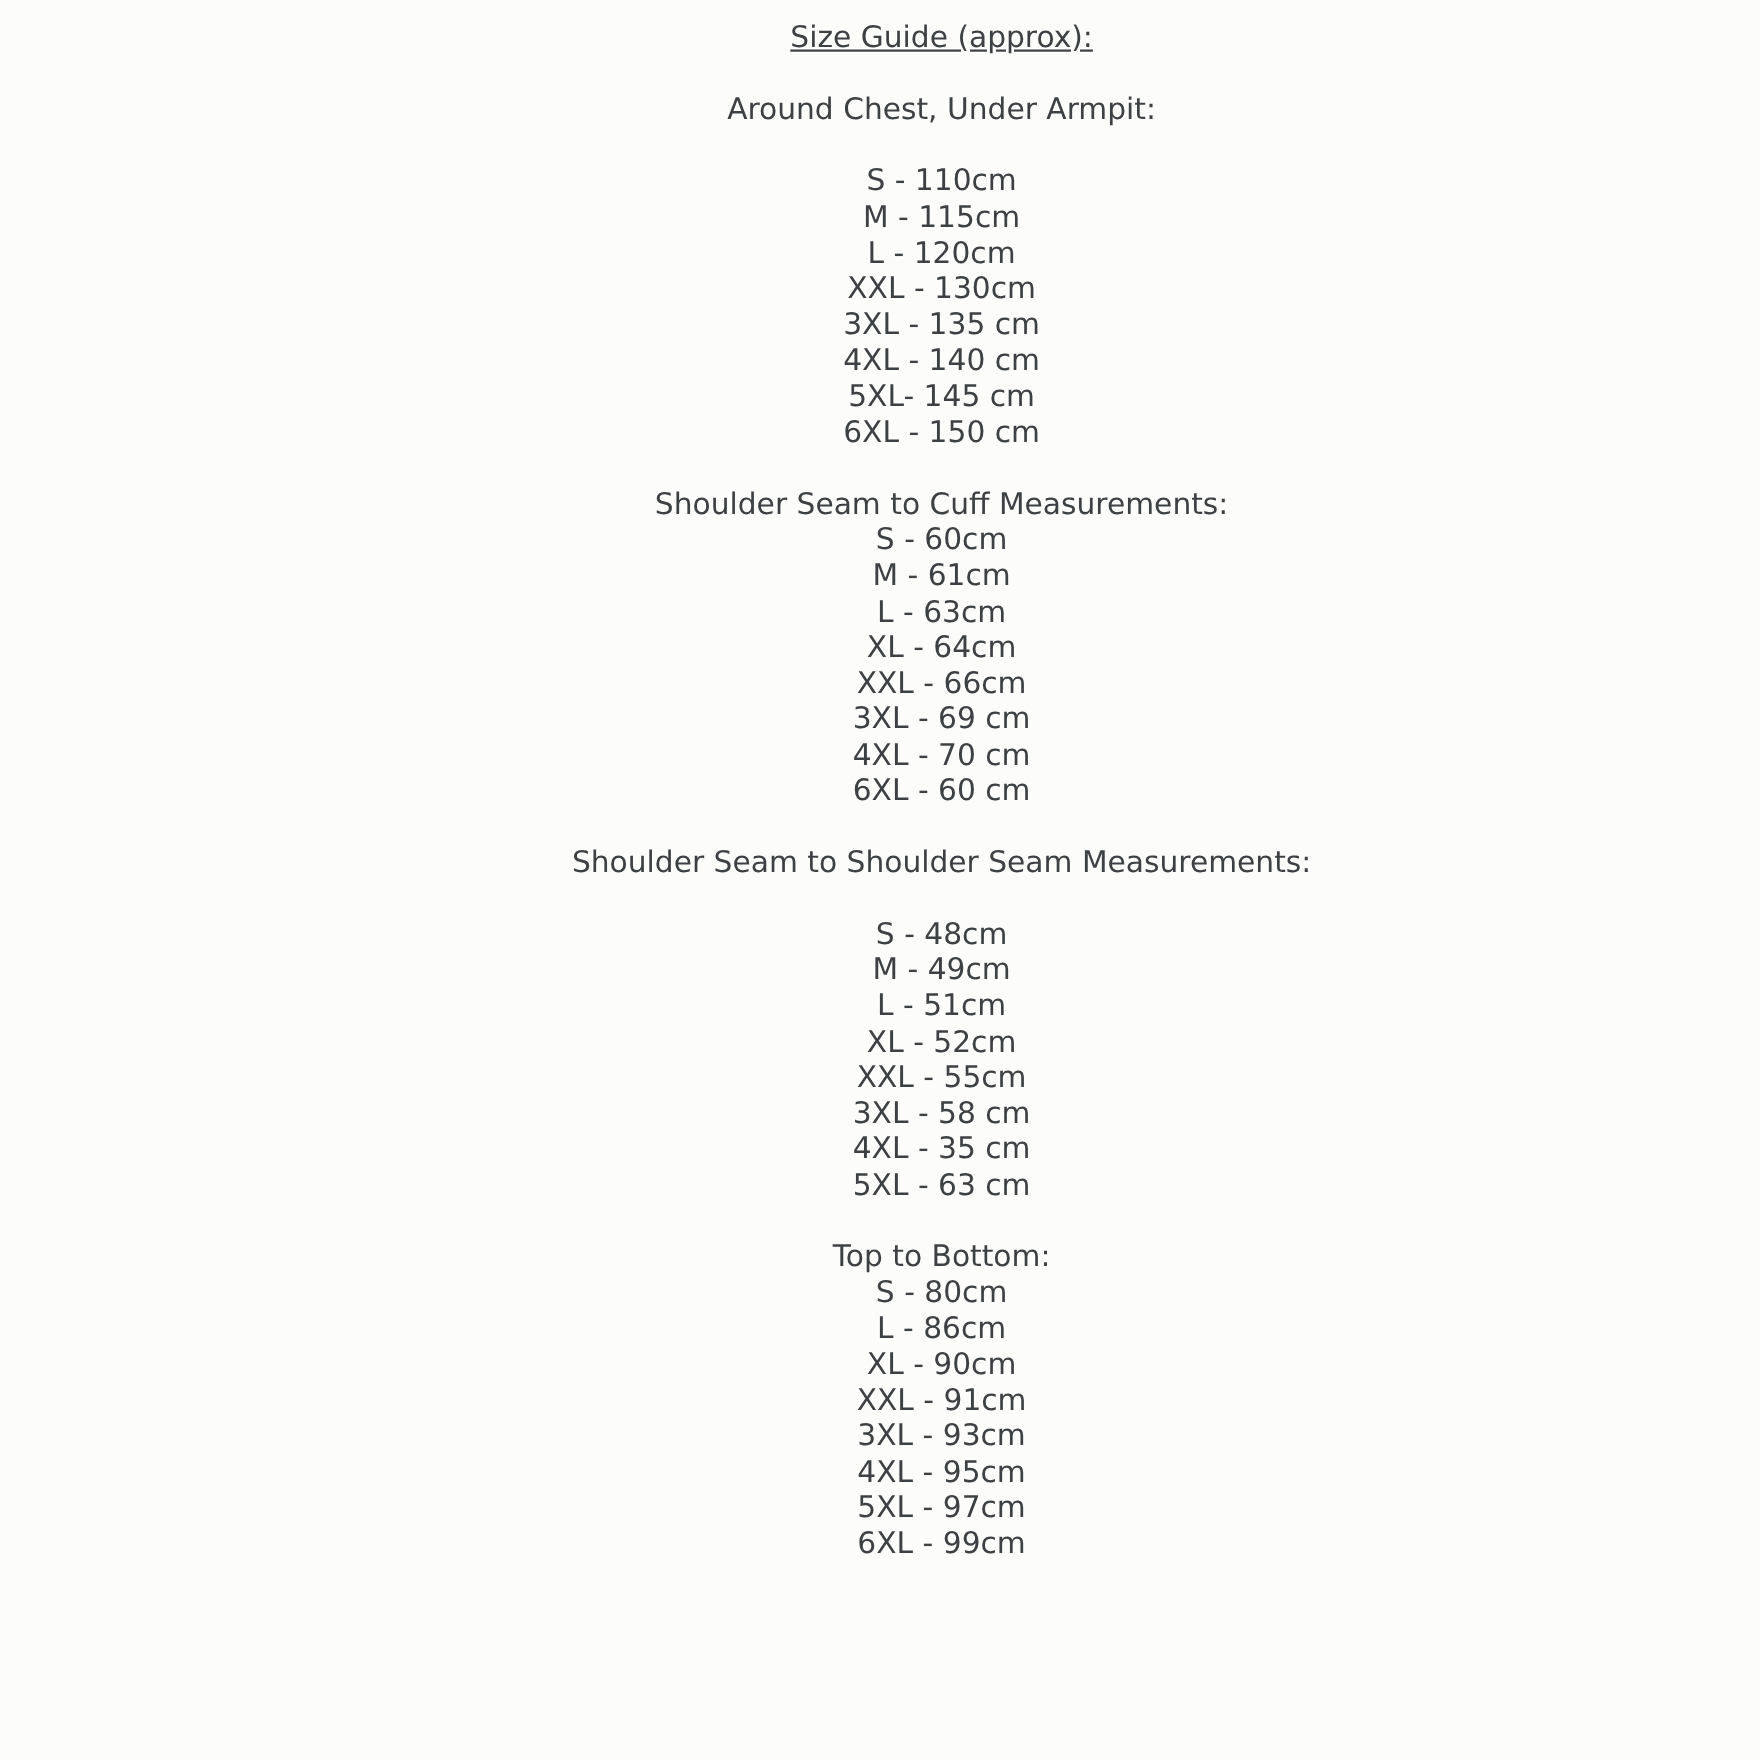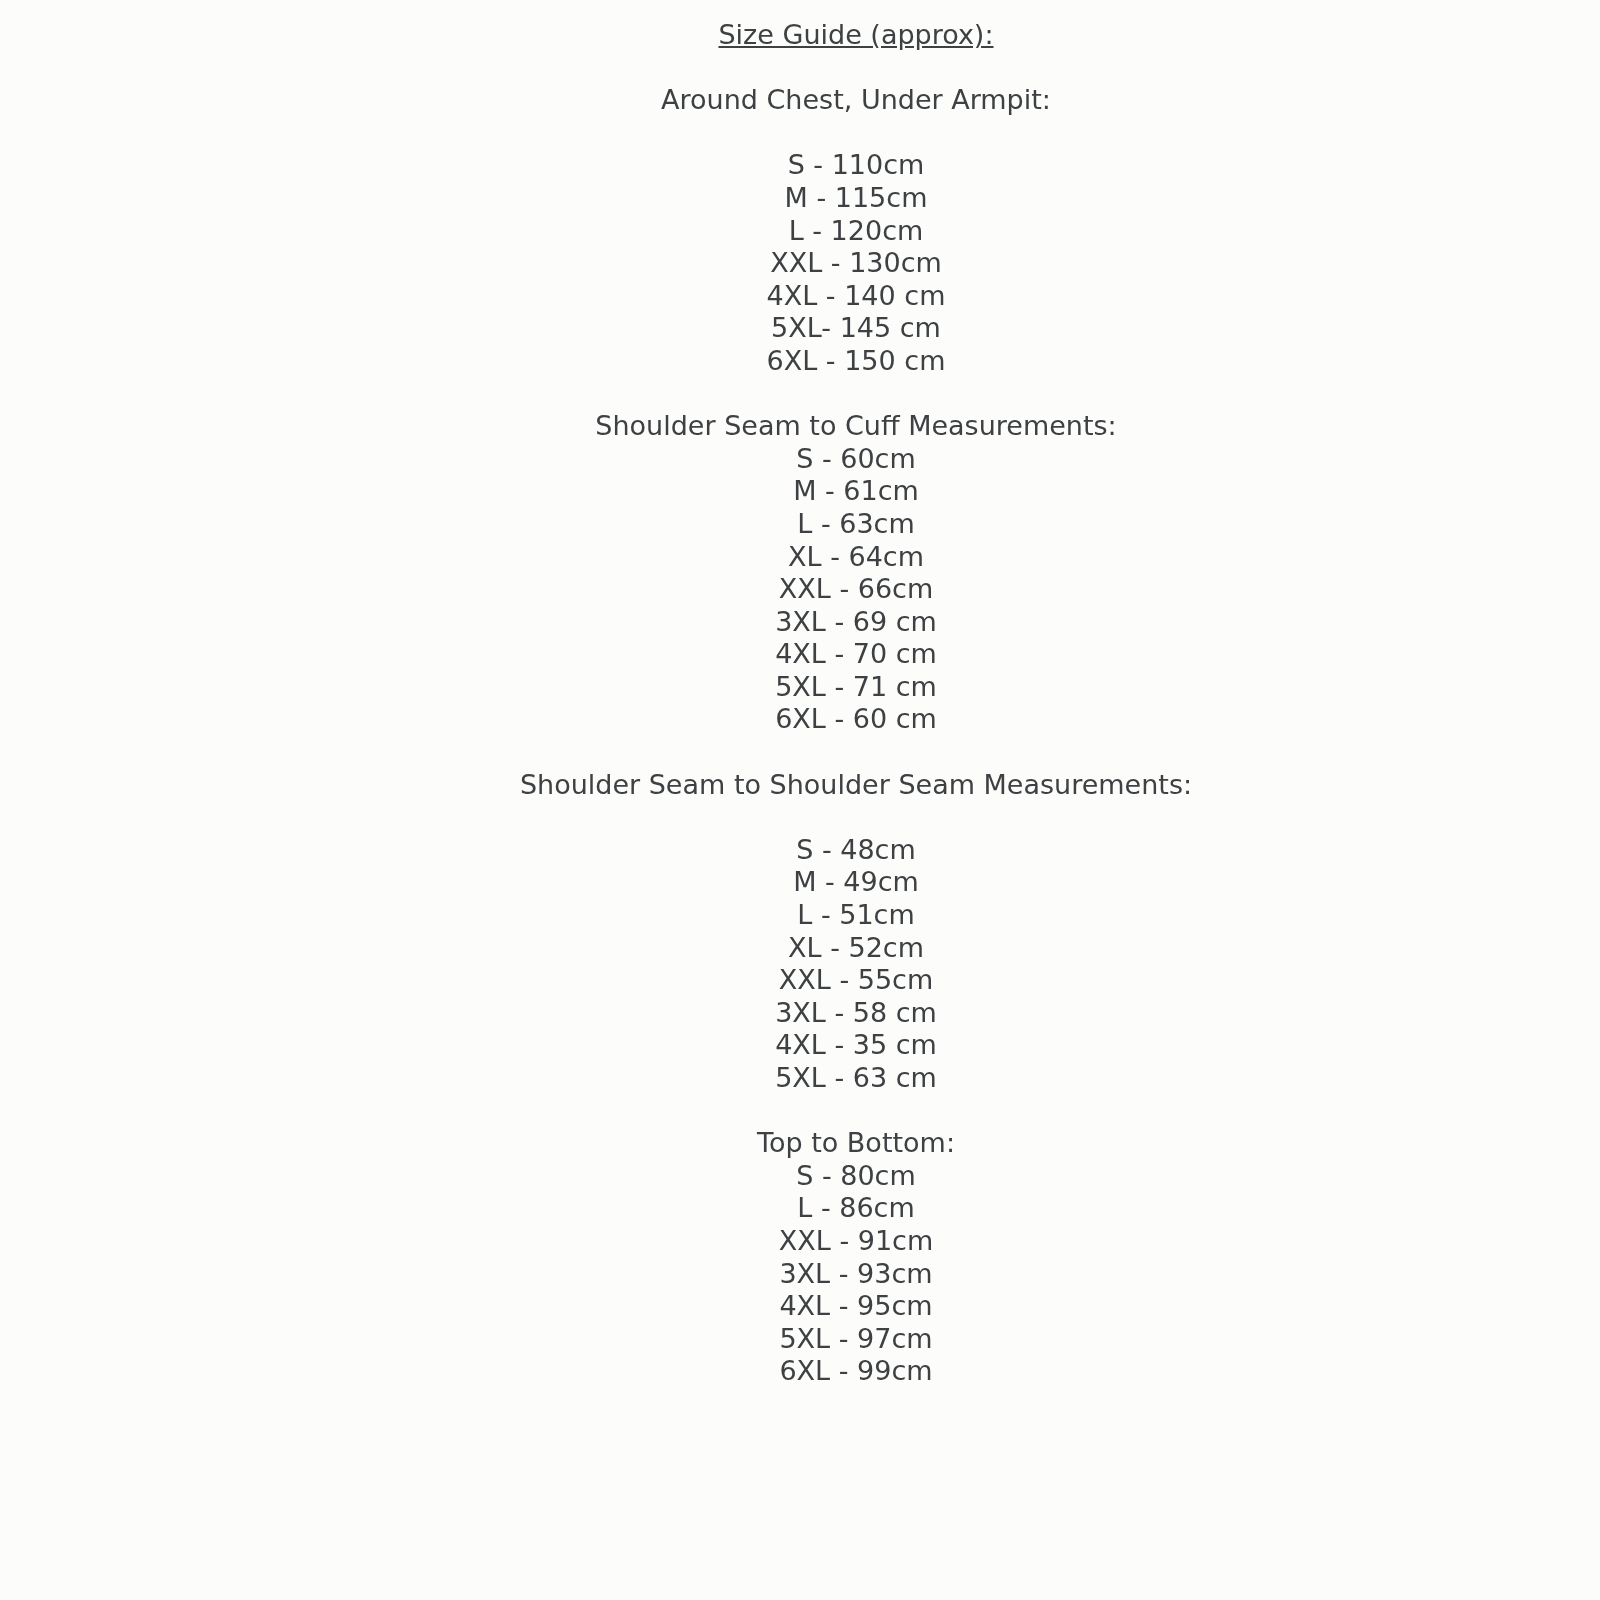--- a/index.html
+++ b/index.html
@@ -39,55 +39,56 @@
   <div class="line title">Size Guide (approx):</div>
   <div>
       <div class="line"></div>
       <div class="line">Around Chest, Under Armpit:</div>
       <div class="line"></div>
       <div>
         <div class="line">S - 110cm</div>
         <div class="line">M - 115cm</div>
         <div class="line">L - 120cm</div>
         <div class="line">XXL - 130cm</div>
+        <div class="line">3XL - 135 cm</div>
         <div class="line">4XL - 140 cm</div>
         <div class="line">5XL- 145 cm</div>
         <div class="line">6XL - 150 cm</div>
       </div>
       <div class="line"></div>
       <div class="line">Shoulder Seam to Cuff Measurements:</div>
       <div>
         <div class="line">S - 60cm</div>
         <div class="line">M - 61cm</div>
         <div class="line">L - 63cm</div>
         <div class="line">XL - 64cm</div>
         <div class="line">XXL - 66cm</div>
         <div class="line">3XL - 69 cm</div>
         <div class="line">4XL - 70 cm</div>
-        <div class="line">5XL - 71 cm</div>
         <div class="line">6XL - 60 cm</div>
       </div>
       <div class="line"></div>
       <div class="line">Shoulder Seam to Shoulder Seam Measurements:</div>
       <div class="line"></div>
       <div>
         <div class="line">S - 48cm</div>
         <div class="line">M - 49cm</div>
         <div class="line">L - 51cm</div>
         <div class="line">XL - 52cm</div>
         <div class="line">XXL - 55cm</div>
         <div class="line">3XL - 58 cm</div>
         <div class="line">4XL - 35 cm</div>
         <div class="line">5XL - 63 cm</div>
       </div>
       <div class="line"></div>
       <div class="line">Top to Bottom:</div>
       <div>
         <div class="line">S - 80cm</div>
         <div class="line">L - 86cm</div>
+        <div class="line">XL - 90cm</div>
         <div class="line">XXL - 91cm</div>
         <div class="line">3XL - 93cm</div>
         <div class="line">4XL - 95cm</div>
         <div class="line">5XL - 97cm</div>
         <div class="line">6XL - 99cm</div>
       </div>
     </div>
 </div>
 
 </body></html>

